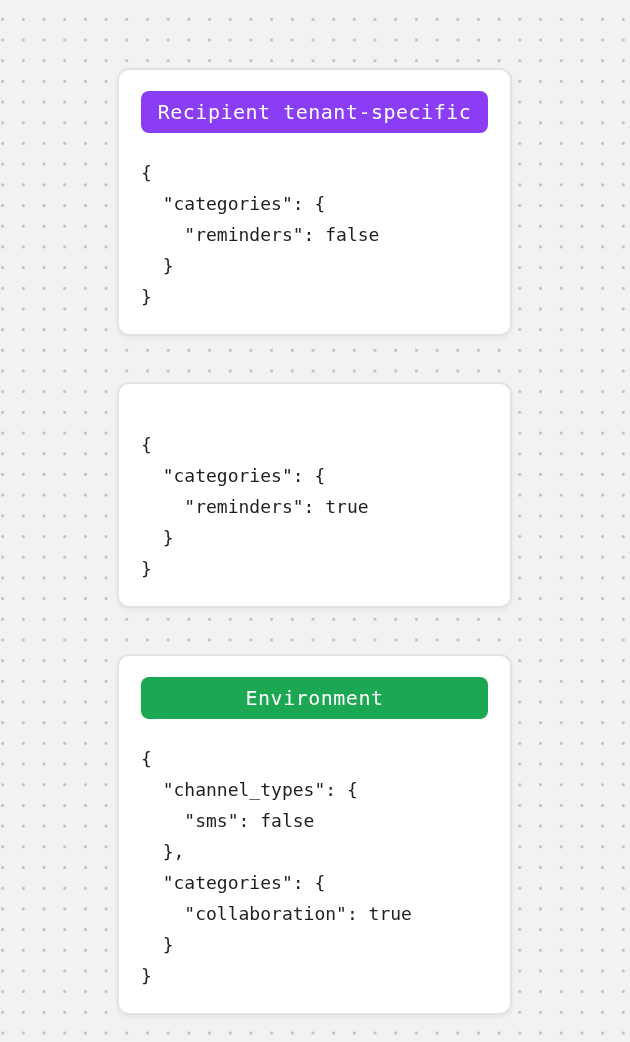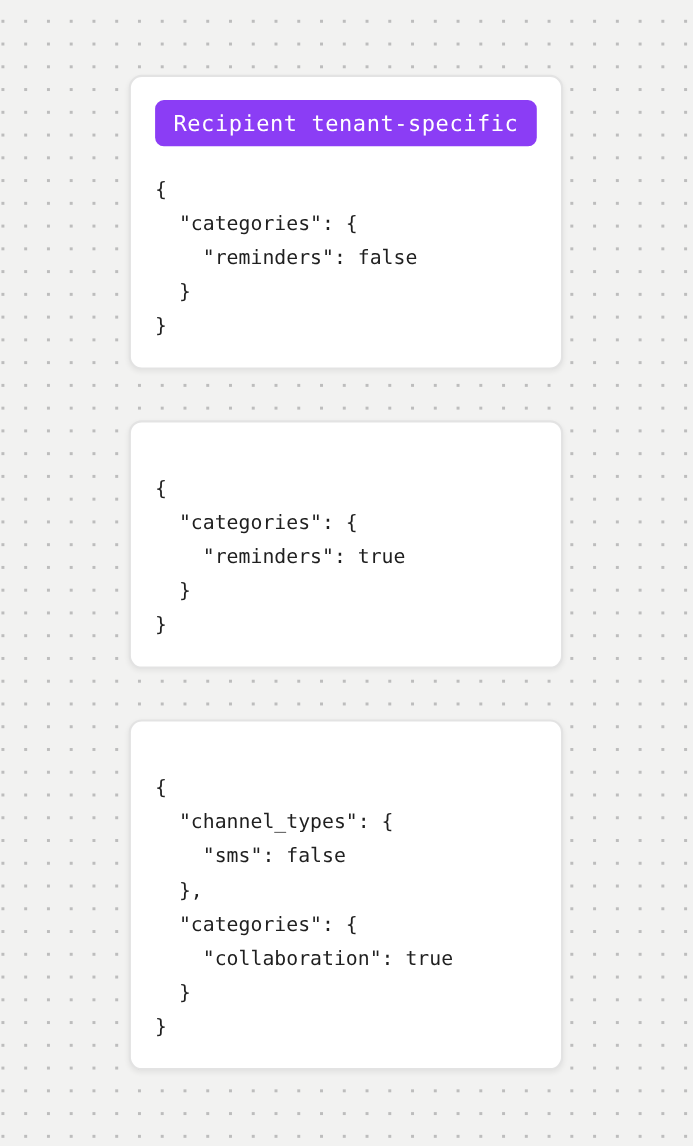--- a/index.html
+++ b/index.html
@@ -79,20 +79,21 @@
       <div class="code">
         <div class="code-line">{</div>
         <div class="code-line">  "categories": {</div>
         <div class="code-line">    "reminders": true</div>
         <div class="code-line">  }</div>
         <div class="code-line">}</div>
       </div>
     </section>
 
     <section class="card">
+      <div class="badge" style="background-color: rgb(28, 168, 82);">Environment</div>
       <div class="code">
         <div class="code-line">{</div>
         <div class="code-line">  "channel_types": {</div>
         <div class="code-line">    "sms": false</div>
         <div class="code-line">  },</div>
         <div class="code-line">  "categories": {</div>
         <div class="code-line">    "collaboration": true</div>
         <div class="code-line">  }</div>
         <div class="code-line">}</div>
       </div>

